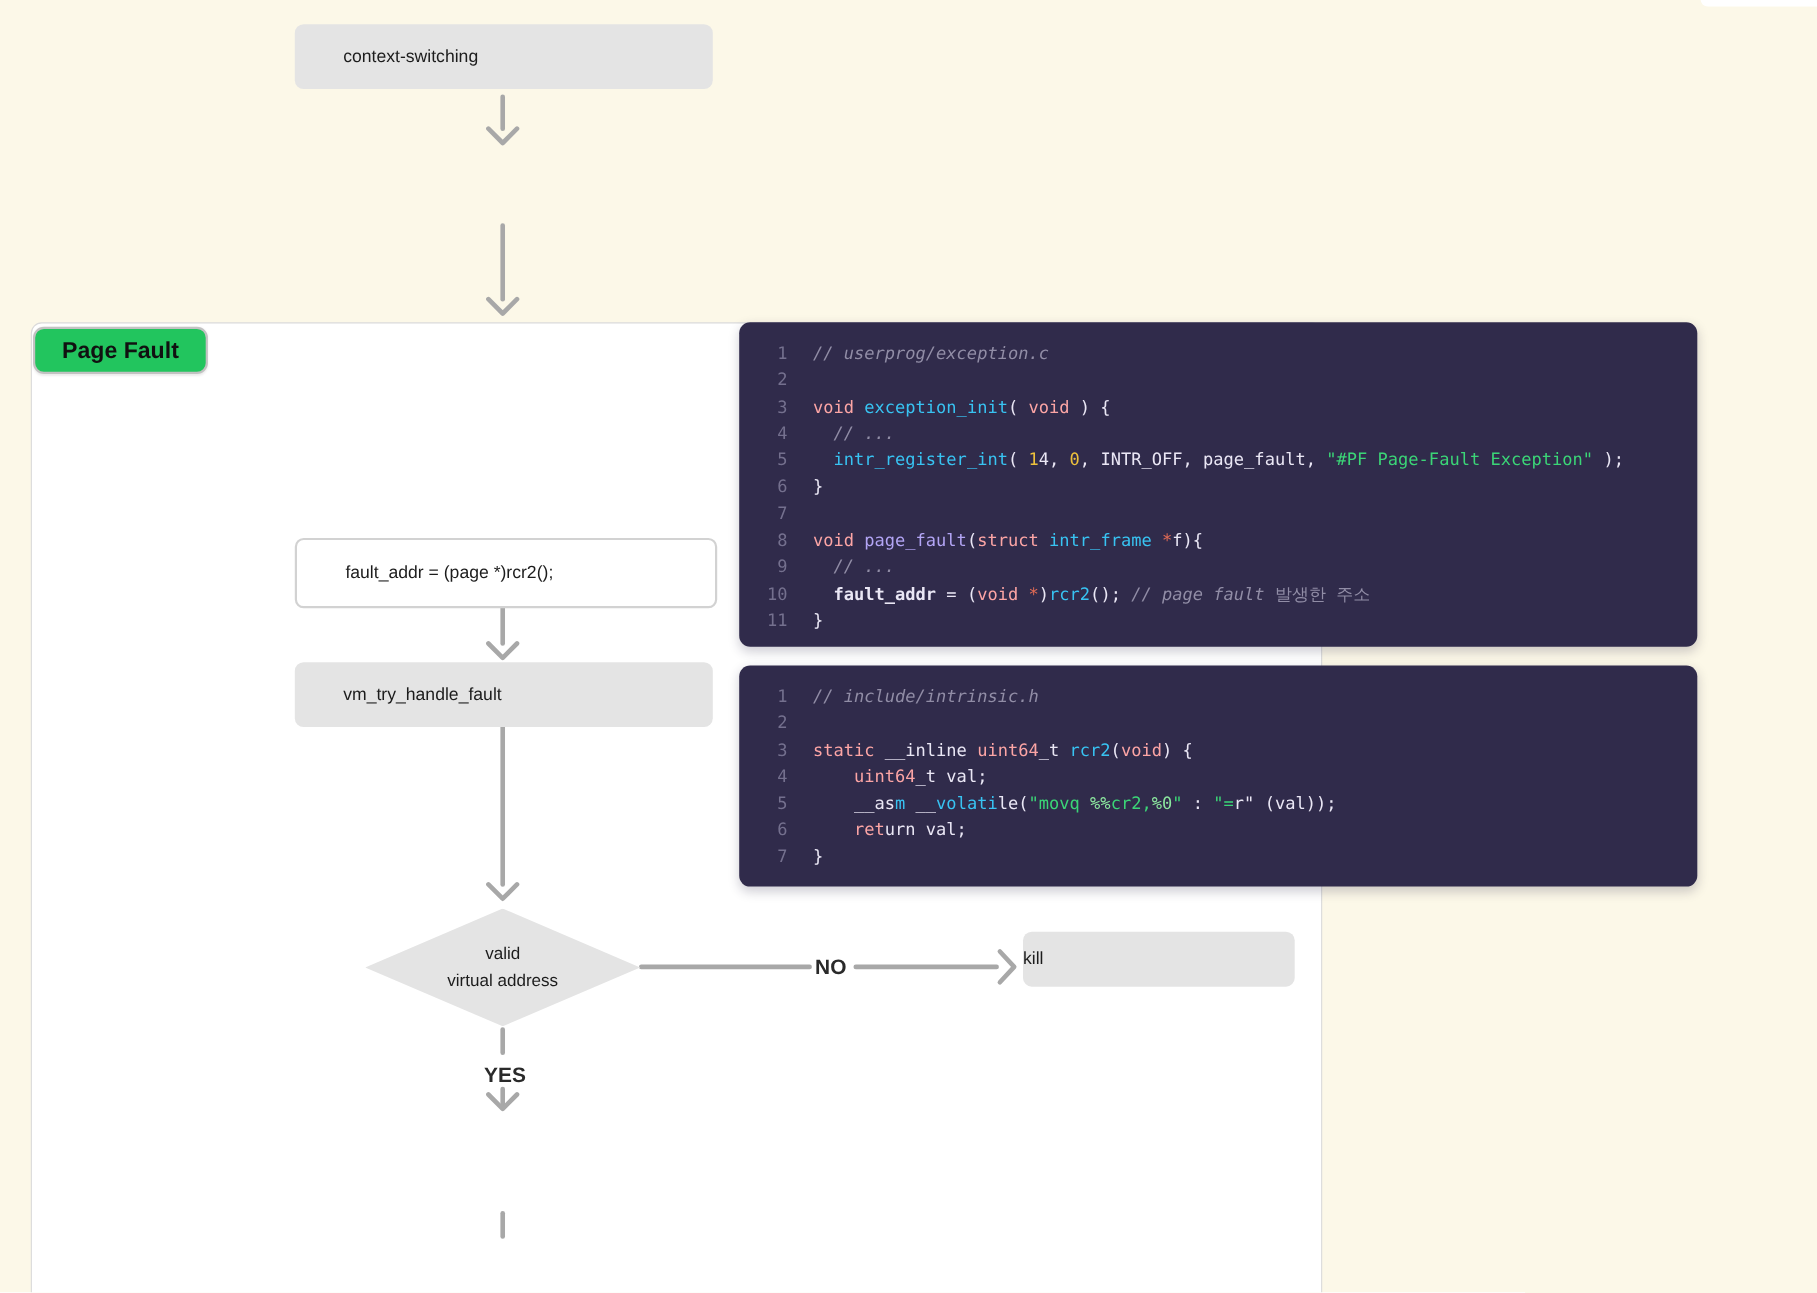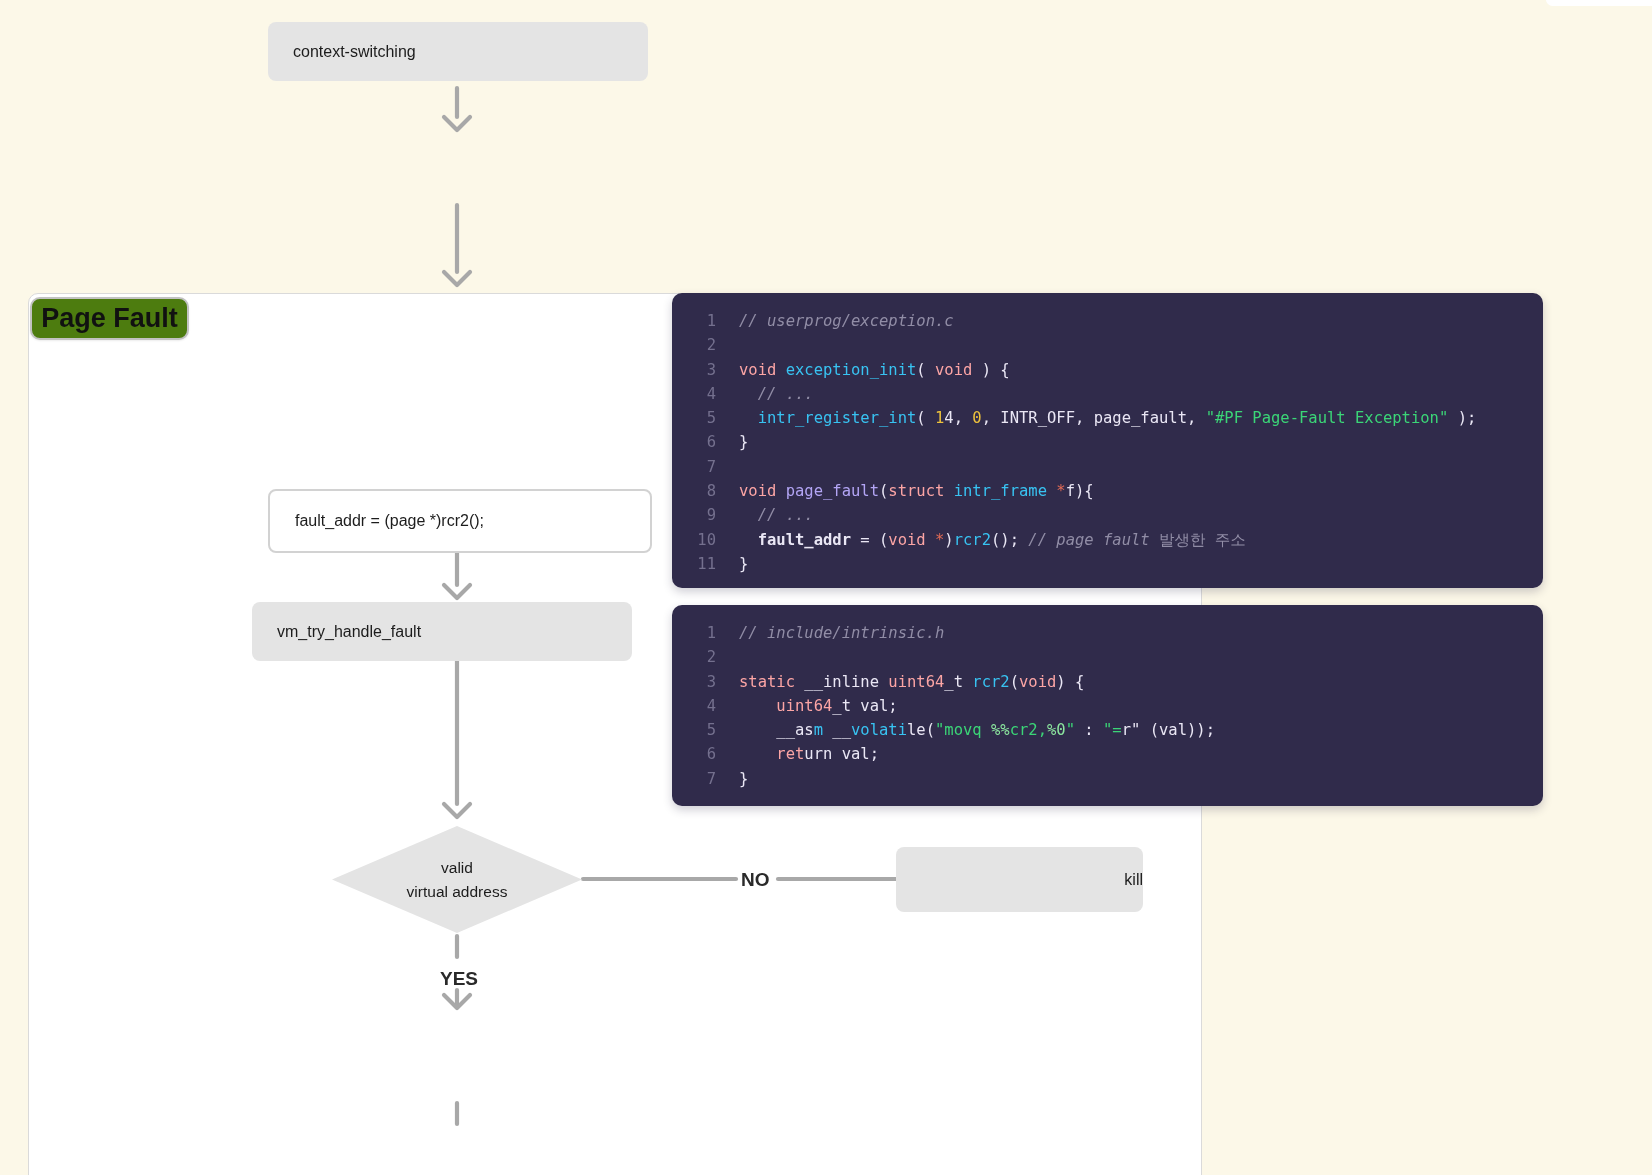--- a/index.html
+++ b/index.html
@@ -5,33 +5,33 @@
   html,body{margin:0;padding:0;}
   body{font-family:"Liberation Sans",sans-serif;}
   #canvas{position:relative;width:1652px;height:1175px;background:#fcf8e8;overflow:hidden;}
 
   
   .panel{position:absolute;left:28px;top:293px;width:1172px;height:900px;
          background:#ffffff;border:1.5px solid #dadada;border-radius:10px 10px 0 0;}
   .top-sliver{position:absolute;left:1546px;top:-7px;width:130px;height:13px;background:#ffffff;border-radius:8px;}
 
   .section-pill{position:absolute;left:30px;top:297px;width:155px;height:39px;
-    background:#4d7c0f;border:2px solid #c2c2c2;border-radius:10px;
+    background:#22c55e;border:2px solid #c2c2c2;border-radius:10px;
     display:flex;align-items:center;justify-content:center;
-    font-size:27px;font-weight:700;color:#111;box-shadow:0 1px 2px rgba(0,0,0,.08);}
+    font-size:21px;font-weight:700;color:#111;box-shadow:0 1px 2px rgba(0,0,0,.08);}
 
   
   .node{position:absolute;display:flex;flex-direction:column;justify-content:center;
         background:#e4e4e4;border-radius:8px;font-size:16px;color:#1c1c1c;}
-  .node .pad{padding-left:25px;}
+  .node .pad{padding-left:44px;}
   .n-ctx{left:268px;top:22px;width:380px;height:59px;}
   .n-unint{left:268px;top:137px;width:380px;height:60px;}
   .n-fault{left:268px;top:489px;width:380px;height:60px;background:#ffffff;border:2px solid #d2d2d2;}
-  .n-vm{left:252px;top:602px;width:380px;height:59px;}
-  .n-kill{left:896px;top:847px;width:247px;height:65px;align-items:flex-end;}
+  .n-vm{left:268px;top:602px;width:380px;height:59px;}
+  .n-kill{left:930px;top:847px;width:247px;height:50px;align-items:flex-start;}
   .n-spt{left:268px;top:1022px;width:380px;height:81px;justify-content:center;gap:4px;}
   .n-spt .bullet-row{display:flex;align-items:center;padding-left:42px;gap:9px;}
   .n-spt .dot{width:5px;height:5px;border-radius:50%;background:#1c1c1c;flex:0 0 auto;}
 
   .diamond{position:absolute;left:332px;top:826px;width:250px;height:107px;background:#e4e4e4;
     clip-path:polygon(50% 0,100% 50%,50% 100%,0 50%);
     display:flex;flex-direction:column;align-items:center;justify-content:center;
     font-size:15.5px;color:#1c1c1c;line-height:1.5;}
 
   .edge-label{position:absolute;font-size:19px;font-weight:600;color:#2a2a2a;}

